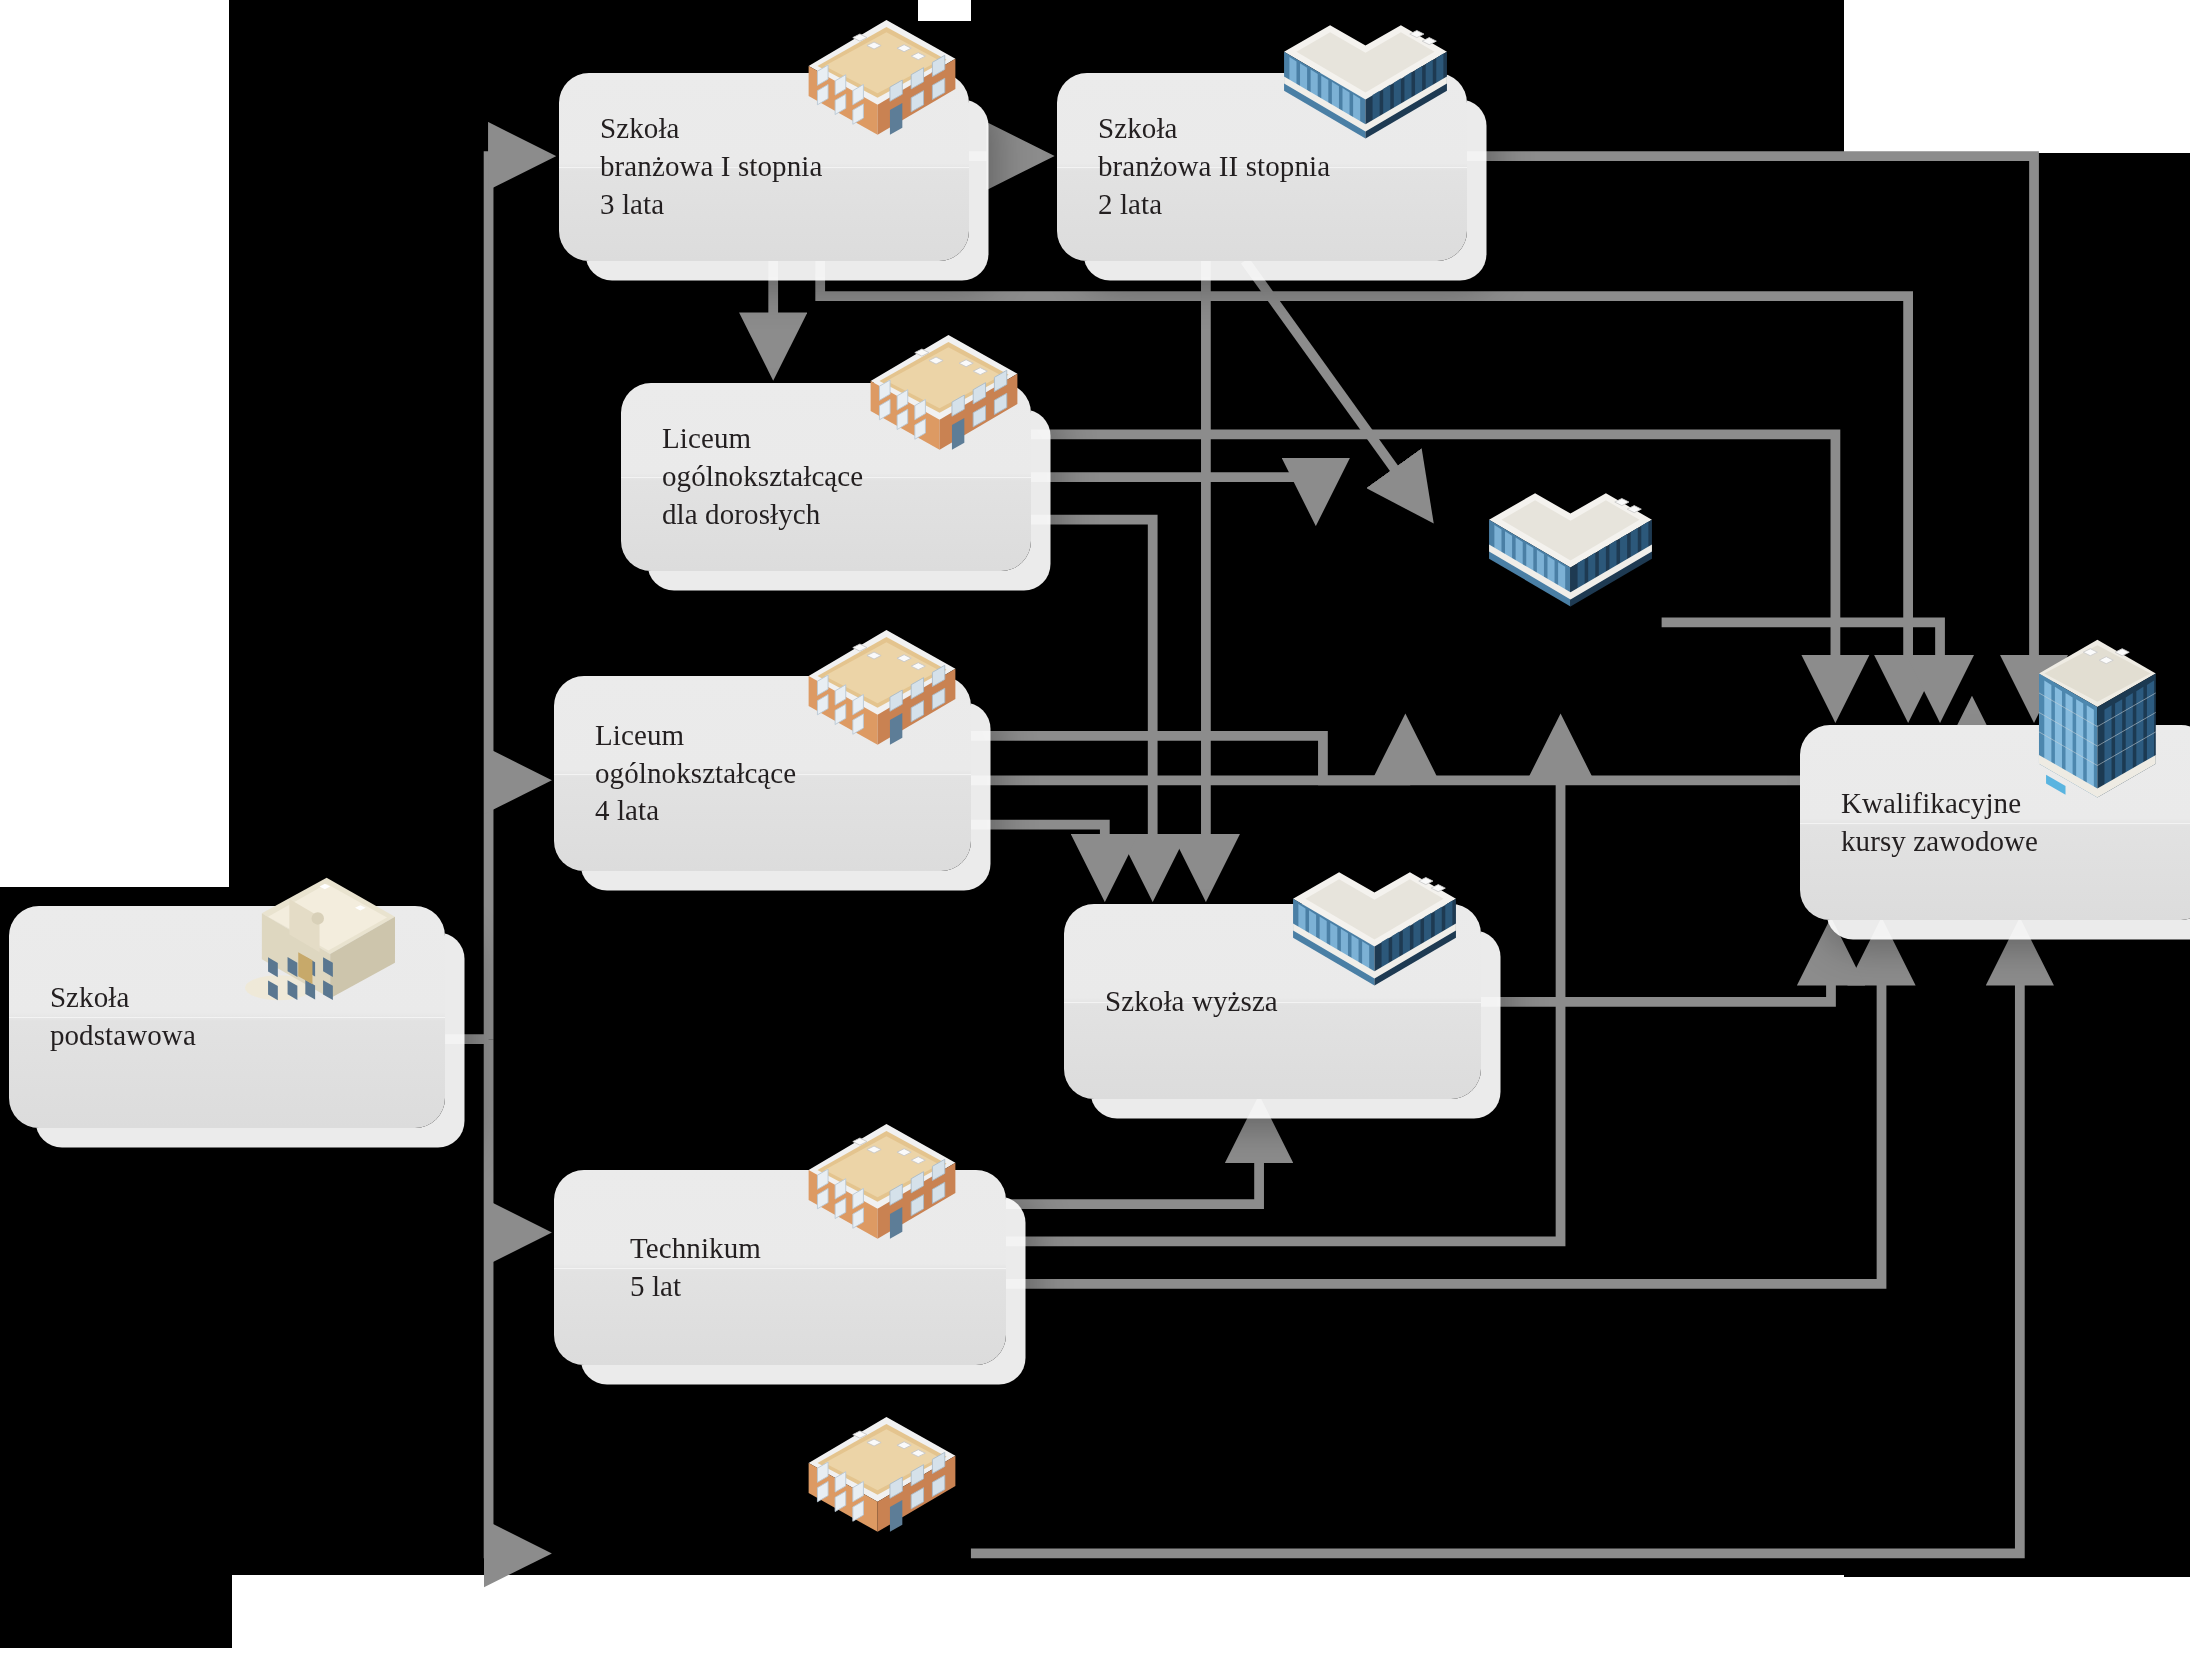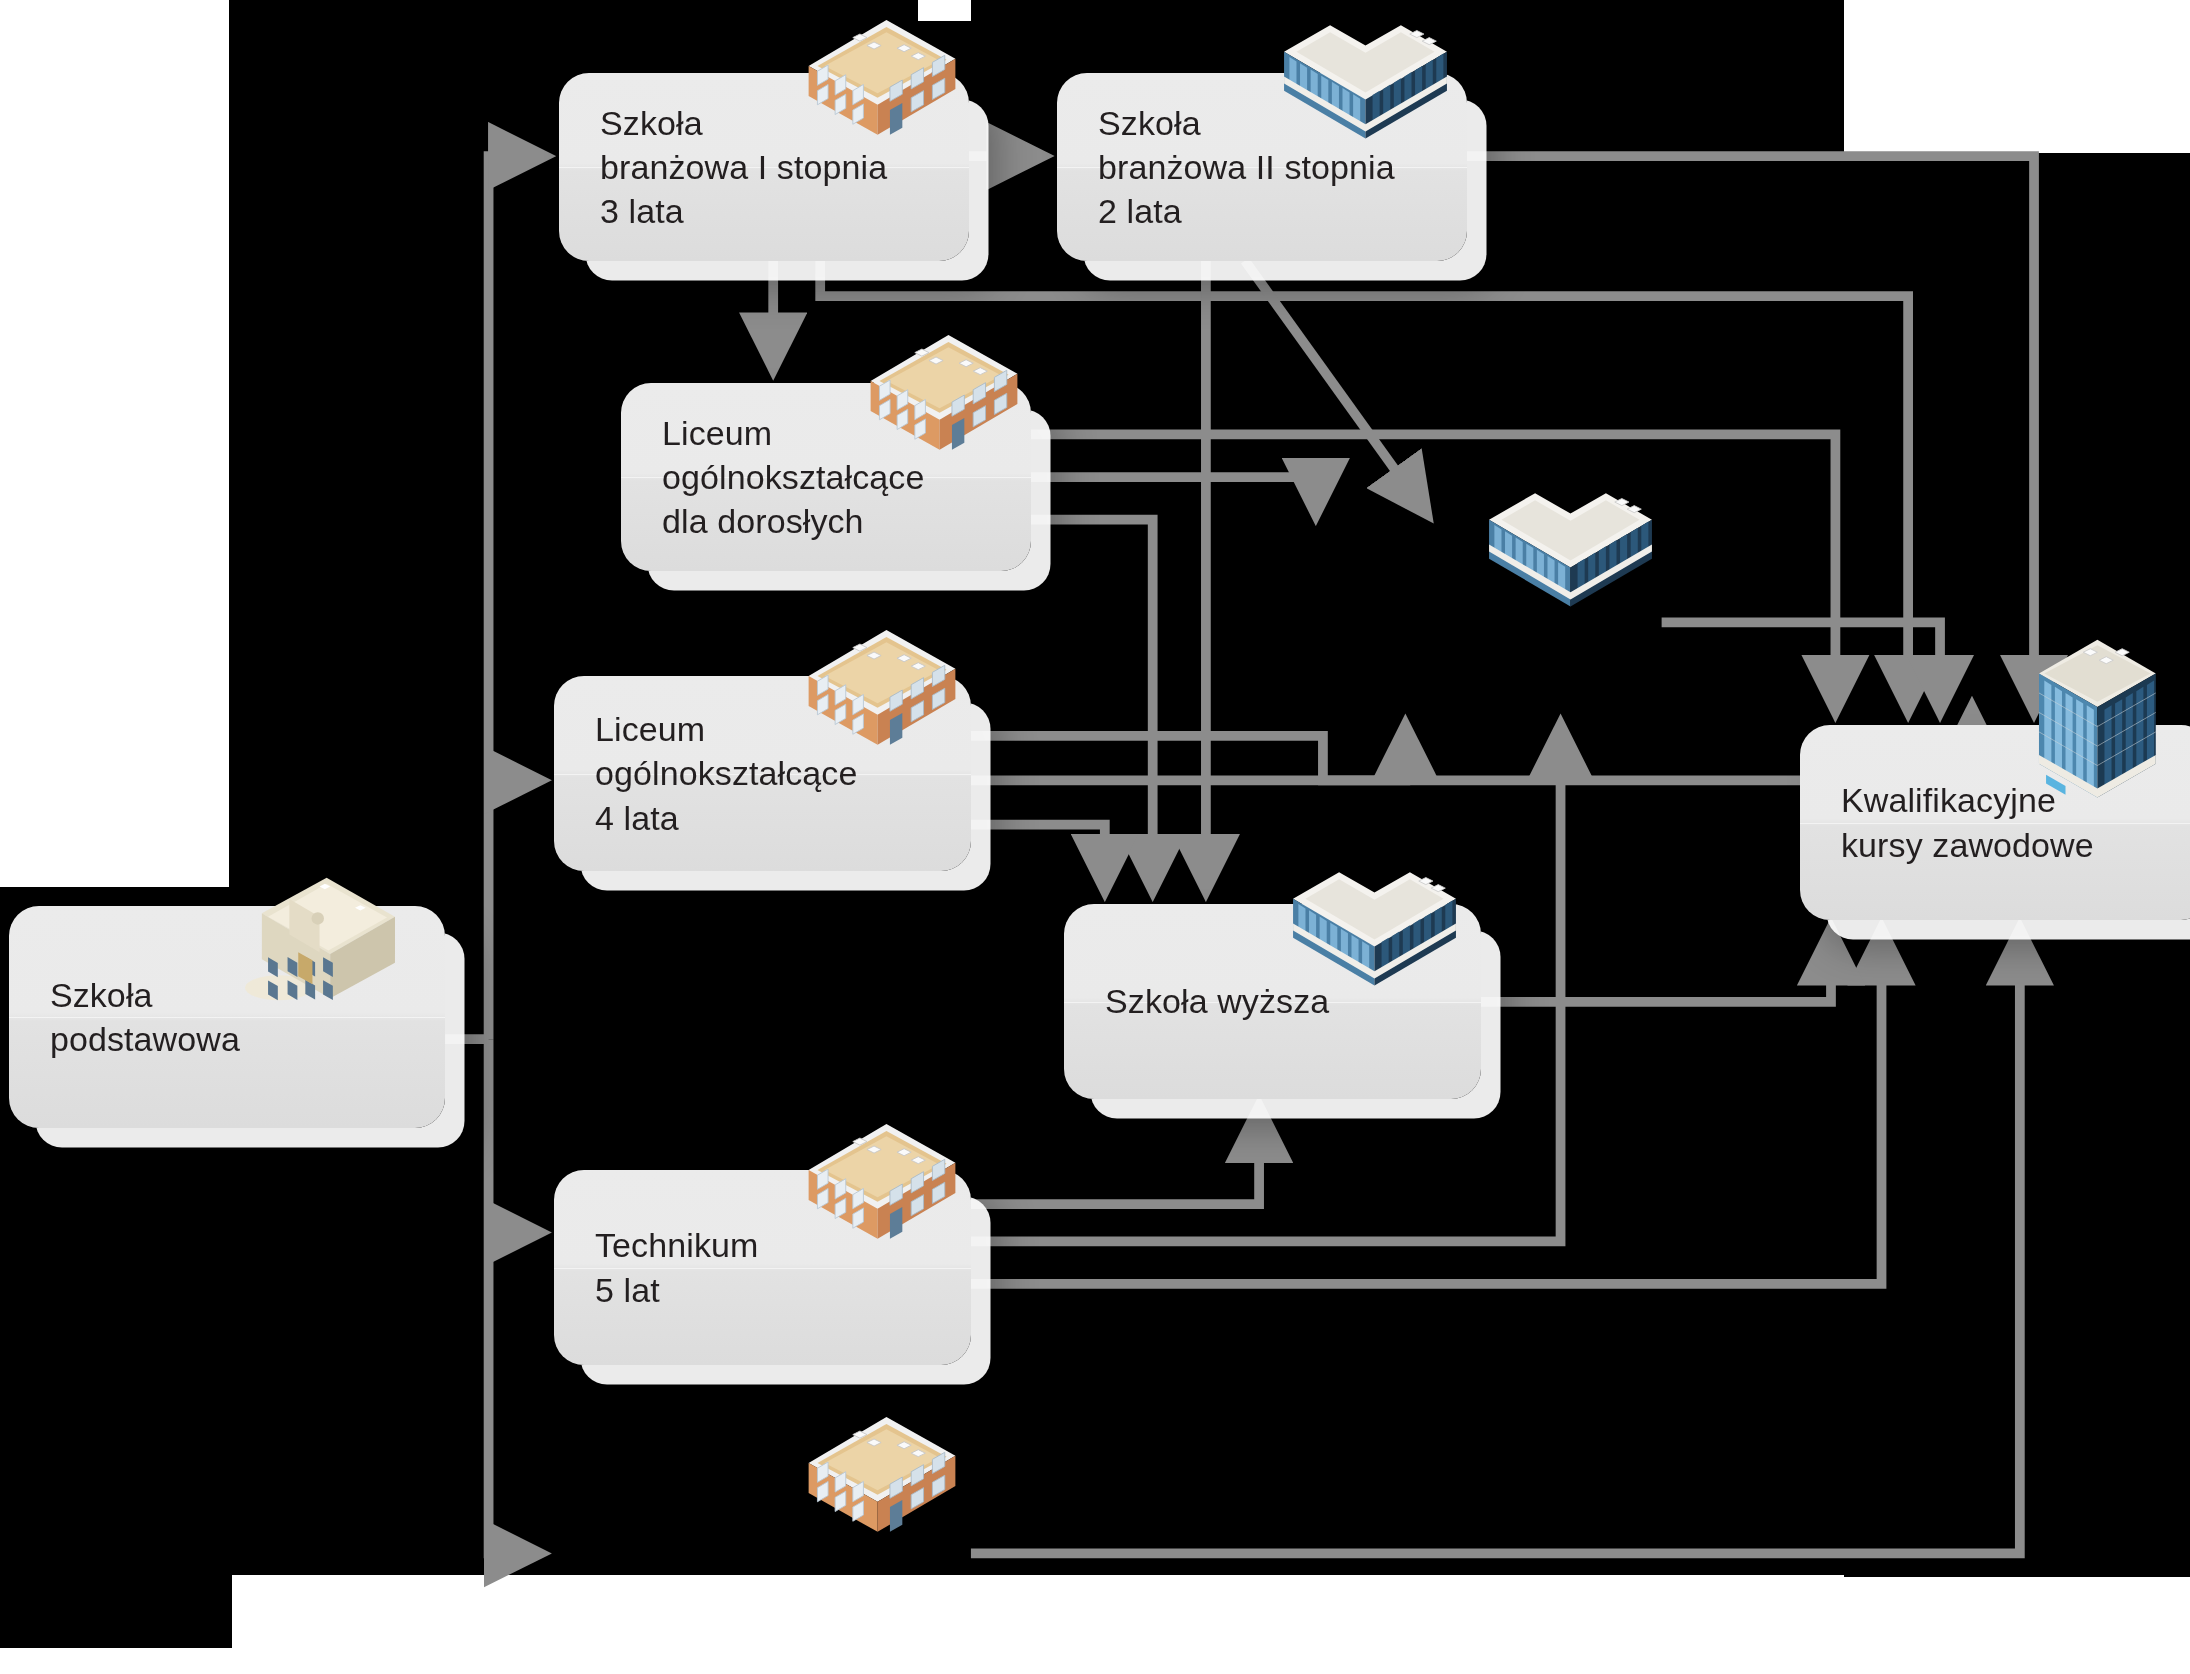--- a/index.html
+++ b/index.html
@@ -12,22 +12,22 @@
   
   svg.links{position:absolute;left:0;top:0;width:2191px;height:1674px;pointer-events:none;}
 
   
   .node{position:absolute;border-radius:30px;
         background:linear-gradient(to bottom,#ebebeb 0%,#eaeaea 48%,#e2e2e2 52%,#dcdcdc 100%);
         box-shadow:23px 23px 0 -3.5px rgba(255,255,255,0.92), 26.6px 26.6px 39px rgba(0,0,0,0.30);
         display:flex;align-items:center;}
   .node::after{content:"";position:absolute;left:0;right:0;top:50%;height:0.9px;
         background:rgba(255,255,255,0.55);pointer-events:none;}
-  .node .label{position:relative;z-index:3;color:#231f20;font-size:34px;line-height:1.30;
-        padding-left:41px;white-space:pre-line;letter-spacing:0.1px;}
+  .node .label{position:relative;z-index:3;color:#231f20;font-size:29px;line-height:1.30;
+        padding-left:41px;white-space:pre-line;letter-spacing:0.1px;font-family:Liberation Serif, serif;}
 
   
   .bld{position:absolute;z-index:6;pointer-events:none;}
 </style>
 </head>
 <body>
 
 <div id="stage">
 
   <div class="backdrop" style="left:229px;top:0px;width:1615px;height:1575px;"></div>
@@ -370,21 +370,21 @@
       <path d="M10,140 L76,178 L142,140 L142,150 L76,188 L10,150 Z" fill="#eeebe3"></path>
       <rect x="18" y="152" width="22" height="10" fill="#59b4e0" transform="skewY(30)"></rect>
       <g fill="#fbfbfb" stroke="#ccc" stroke-width="1">
         <path d="M60,24 L68,20 L76,24 L68,28 Z"></path>
           <path d="M78,33 L86,29 L94,33 L86,37 Z"></path>
         <path d="M96,24 L104,20 L112,24 L104,28 Z"></path>
       </g>
     </g>
   </svg>
 
-  <div class="node" style="left:554px;top:1170px;width:417px;height:195px;">
+  <div class="node" style="left:554px;top:1170px;width:417px;height:195px;padding-left:35px;">
     <div class="label">Technikum
 5 lat</div>
   </div>
   <svg class="bld" style="left:798px;top:1115px;width:168px;height:131px;" viewBox="0 0 190 148">
     <g>
       <path d="M12,62 L100,10 L178,54 L90,106 Z" fill="#f1f1f1"></path>
       <path d="M22,62 L100,18 L168,55 L90,98 Z" fill="#e4c48e"></path>
       <path d="M30,62 L100,24 L160,56 L90,93 Z" fill="#ecd4a7"></path>
       <path d="M12,62 L12,96 L90,140 L90,106 Z" fill="#dd9a63"></path>
       <path d="M90,106 L178,54 L178,88 L90,140 Z" fill="#c98252"></path>

